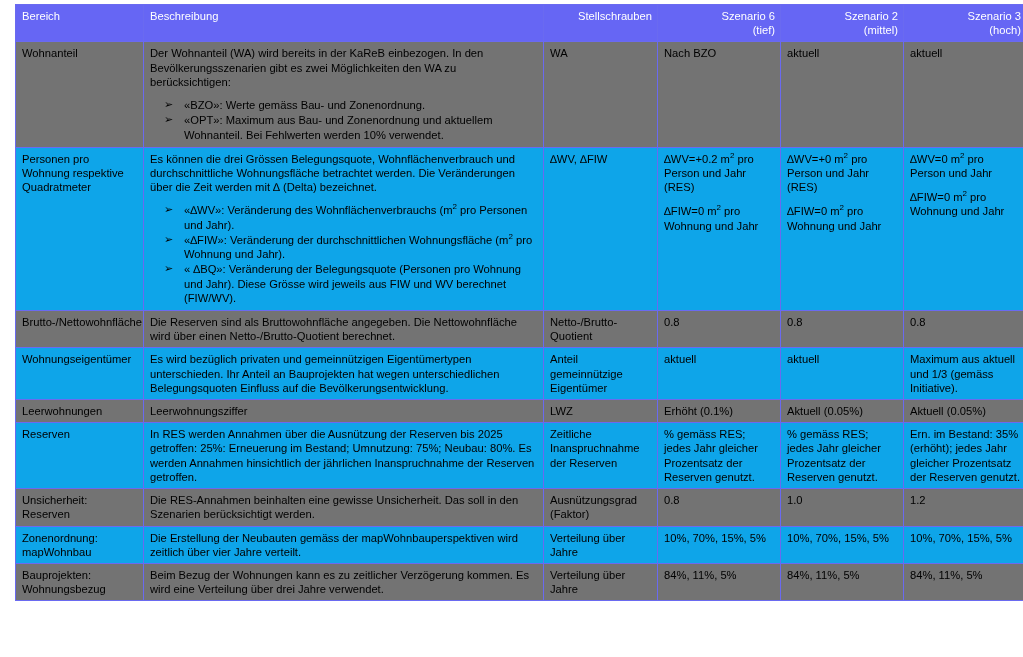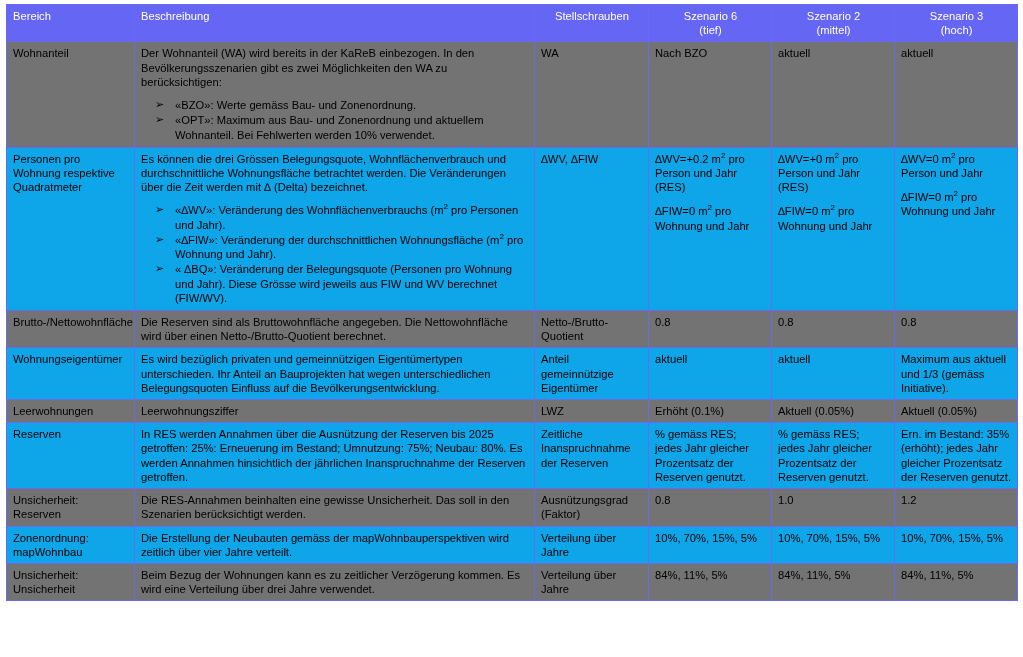--- a/index.html
+++ b/index.html
@@ -13,20 +13,21 @@
     font-family: "Liberation Sans", sans-serif;
     color: #000000;
     overflow: hidden;
   }
   #table-wrap {
     width: 855px;
     height: 657px;
     box-sizing: border-box;
     padding: 4px 10px 2px 6px;
     background: #ffffff;
+    margin-left: 9px;
   }
   table.scenario-table {
     width: 1011px;
     border-collapse: collapse;
     table-layout: fixed;
     border: 1px solid #5f5fe8;
   }
   table.scenario-table td,
   table.scenario-table th {
     border: 1px solid #6a6af0;
@@ -40,21 +41,21 @@
   thead th {
     background: #6666f4;
     color: #ffffff;
     font-weight: bold;
     font-size: 12.3px;
     padding-top: 7px;
     padding-bottom: 7px;
     border: 1px solid #6666f4;
     line-height: 1.2;
   }
-  thead th.ctr { text-align: center; }
+  thead th.ctr { text-align: right; }
   tbody tr.shade > td { background: #737373; }
   tbody tr.plain > td { background: #0ea5e9; }
 
   
   col.c-bereich   { width: 128px; }
   col.c-beschr    { width: 400px; }
   col.c-stell     { width: 114px; }
   col.c-sz        { width: 123px; }
 
   ul.bullets {
@@ -209,21 +210,21 @@
           <td>Zonenordnung: mapWohnbau</td>
           <td>
             <p class="para">Die Erstellung der Neubauten gemäss der mapWohnbauperspektiven wird zeitlich über vier Jahre verteilt.</p>
           </td>
           <td>Verteilung über Jahre</td>
           <td>10%, 70%, 15%, 5%</td>
           <td>10%, 70%, 15%, 5%</td>
           <td>10%, 70%, 15%, 5%</td>
         </tr>
         <tr class="shade">
-          <td>Unsicherheit: Unsicherheit</td>
+          <td>Bauprojekten: Wohnungsbezug</td>
           <td>
             <p class="para">Beim Bezug der Wohnungen kann es zu zeitlicher Verzögerung kommen. Es wird eine Verteilung über drei Jahre verwendet.</p>
           </td>
           <td>Verteilung über Jahre</td>
           <td>84%, 11%, 5%</td>
           <td>84%, 11%, 5%</td>
           <td>84%, 11%, 5%</td>
         </tr>
       </tbody>
   </table>

